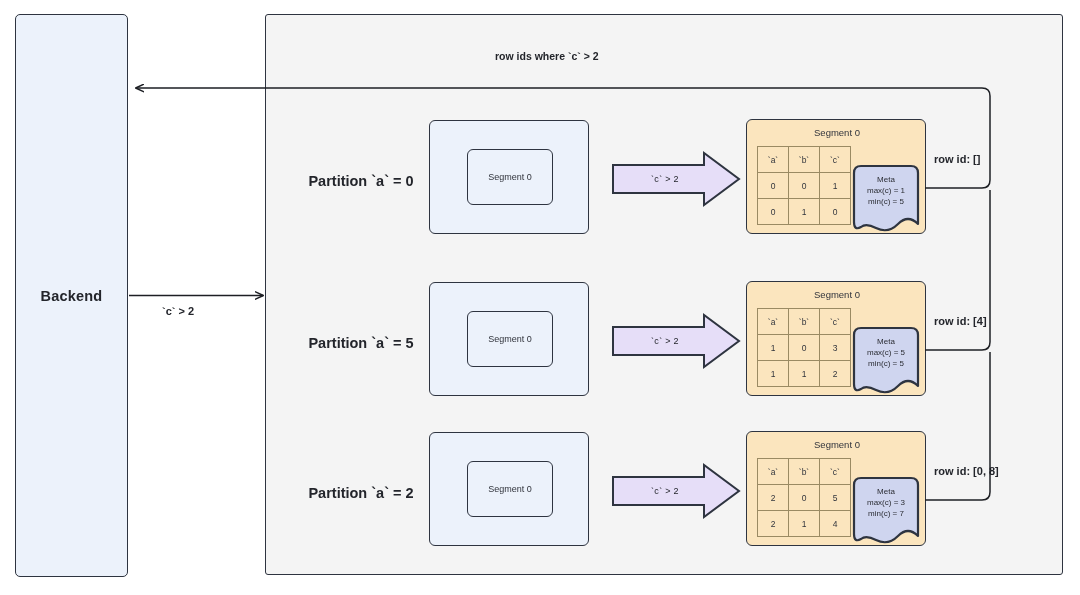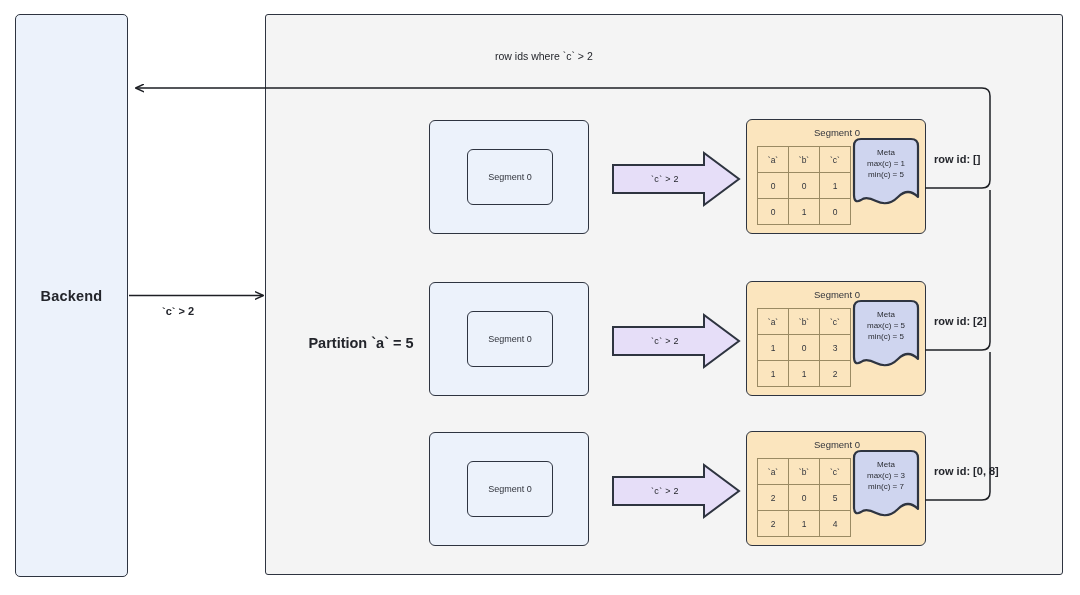--- a/index.html
+++ b/index.html
@@ -133,21 +133,21 @@
     vertical-align: middle;
     font-size: 8.5px;
     color: #31343c;
     padding: 0;
   }
   .seg-table td.hdr { font-size: 8.5px; }
 
   
   .meta-badge {
     position: absolute;
-    left: 105px; top: 17px;
+    left: 105px; top: 44px;
     width: 51px; height: 72px;
   }
   .meta-badge svg { display: block; }
   .meta-text {
     position: absolute;
     left: 0; top: 10px;
     width: 68px;
     text-align: center;
     font-size: 8px;
     line-height: 11px;
@@ -165,21 +165,21 @@
     white-space: nowrap;
   }
 
   
   #wires { position: absolute; left: 0; top: 0; width: 1080px; height: 595px; pointer-events: none; }
 
   
   #top-label {
     left: 495px; top: 50px;
     font-size: 10.5px;
-    font-weight: normal;
+    font-weight: bold;
     color: #23252b;
     white-space: nowrap;
   }
   
   #query-label {
     left: 162px; top: 305px;
     font-size: 11px;
     font-weight: bold;
     color: #23252b;
     white-space: nowrap;
@@ -190,20 +190,21 @@
 
 <div id="canvas">
 
   <div class="abs" id="backend-box">
     <span id="backend-label">Backend</span>
   </div>
 
   <div class="abs" id="partitions-container">
 
     <div class="partition-row" style="top:100px">
+      <div class="partition-label">Partition `a` = 0</div>
 
       <div class="segment-holder">
         <div class="segment-inner">Segment 0</div>
       </div>
 
       <div class="filter-arrow">
         <svg width="130" height="56" viewBox="0 0 130 56">
           <polygon points="2,14 93,14 93,2 128,28 93,54 93,42 2,42" fill="#E6DEF8" stroke="#2e3440" stroke-width="2" stroke-linejoin="miter"></polygon>
         </svg>
         <div class="filter-arrow-label">`c` &gt; 2</div>
@@ -285,24 +286,25 @@
             <path d="M9,2 L59,2 Q66,2 66,9 L66,60 Q56,50 46,60 Q36,70 24,64 Q14,59 9,63 Q2,67 2,58 L2,9 Q2,2 9,2 Z" fill="#CFD5EF" stroke="#2e3440" stroke-width="2.2" stroke-linejoin="round"></path>
           </svg>
           <div class="meta-text">
             <div>Meta</div>
             <div>max(c) = 5</div>
             <div>min(c) = 5</div>
           </div>
         </div>
       </div>
 
-      <div class="rowid-label">row id: [2]</div>
+      <div class="rowid-label">row id: [4]</div>
     </div>
 
     <div class="partition-row" style="top:412px">
+      <div class="partition-label">Partition `a` = 2</div>
 
       <div class="segment-holder">
         <div class="segment-inner">Segment 0</div>
       </div>
 
       <div class="filter-arrow">
         <svg width="130" height="56" viewBox="0 0 130 56">
           <polygon points="2,14 93,14 93,2 128,28 93,54 93,42 2,42" fill="#E6DEF8" stroke="#2e3440" stroke-width="2" stroke-linejoin="miter"></polygon>
         </svg>
         <div class="filter-arrow-label">`c` &gt; 2</div>

